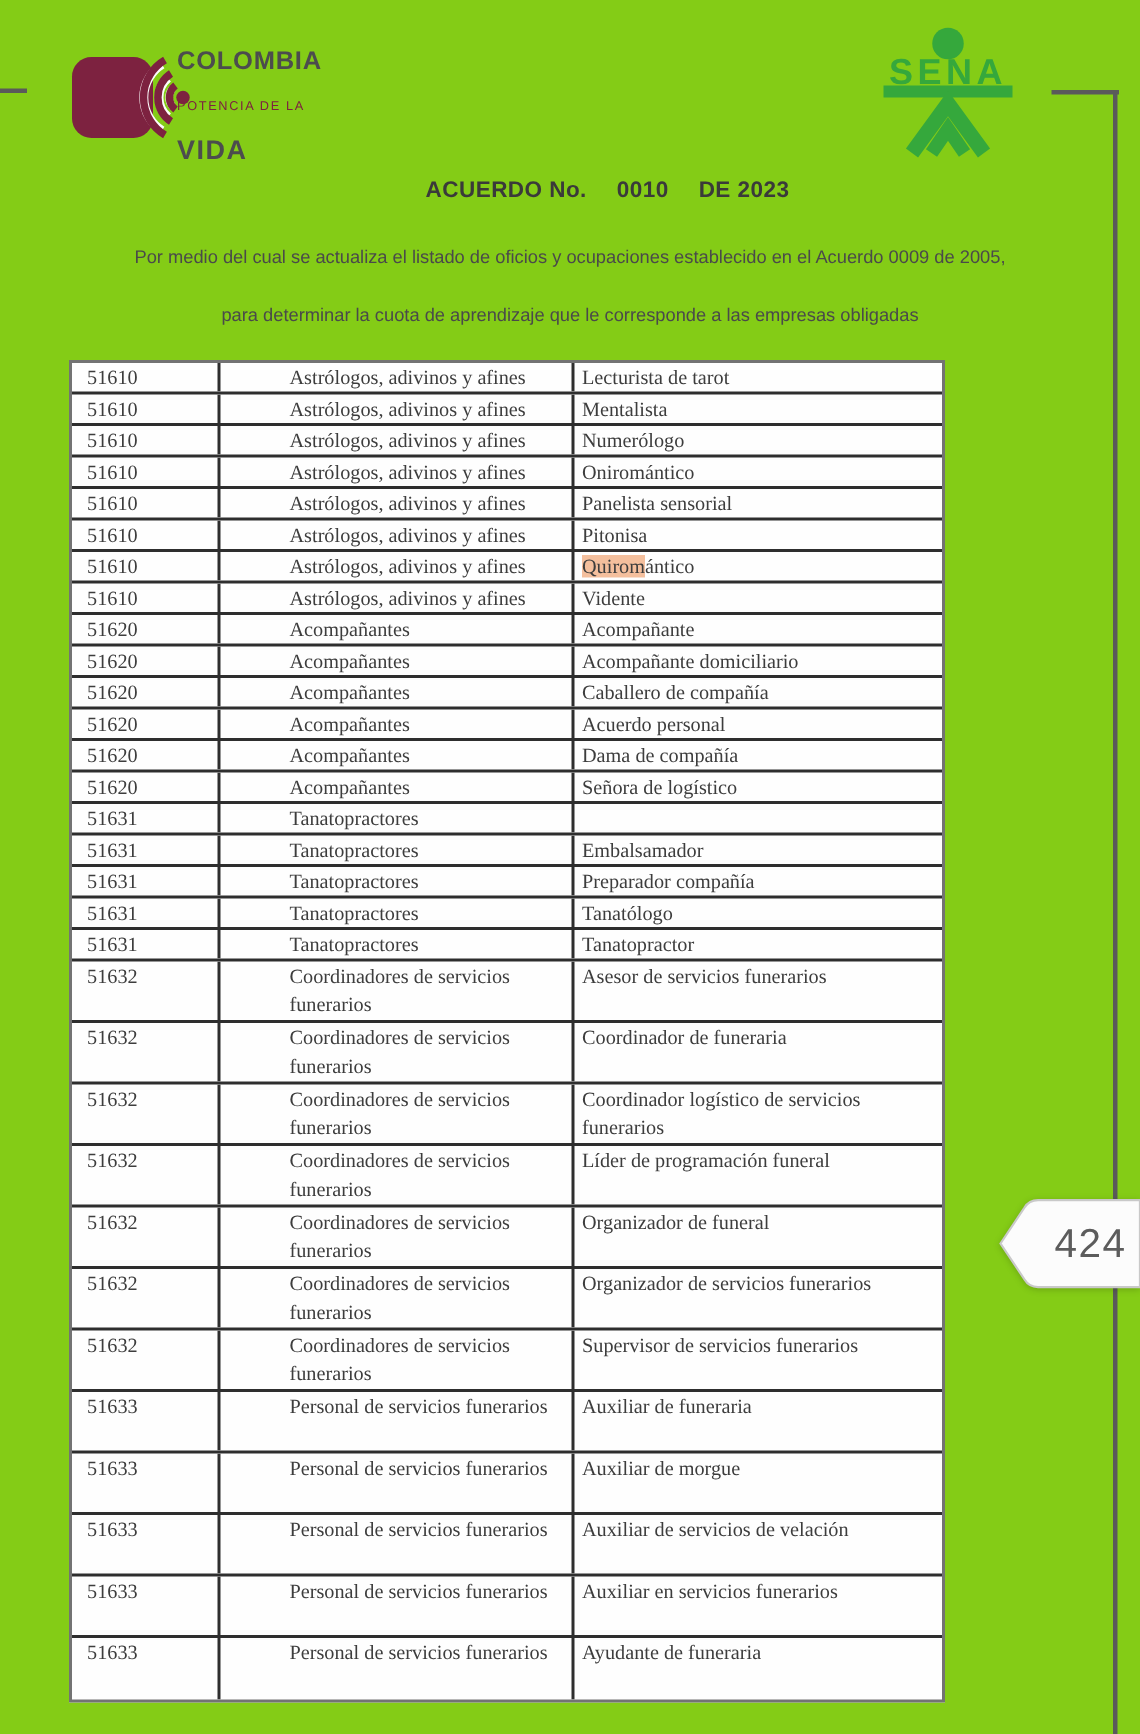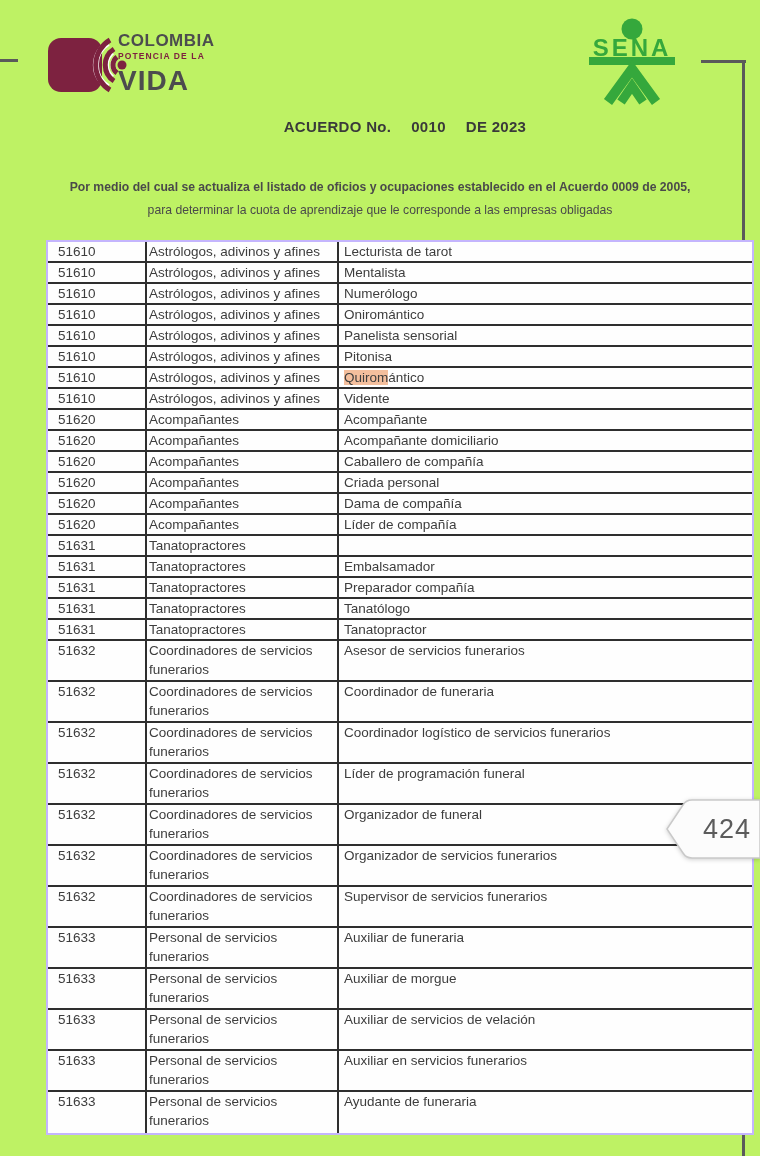--- a/index.html
+++ b/index.html
@@ -1,50 +1,50 @@
 <!DOCTYPE html>
 <html style="--maroon: #7d2240; --green: #35a83c; --hl: #f4bf9d;"><head>
 <meta charset="utf-8">
 <style>
   html,body{margin:0;padding:0;background:#ffffff;}
-  #page{position:relative;width:760px;height:1156px;background:#bef264;overflow:hidden;
+  #page{position:relative;width:760px;height:1156px;background:#84cc16;overflow:hidden;
         font-family:"Liberation Sans",sans-serif;color:#3d3d3d;}
 
   
   .mark{position:absolute;background:#5a5a5a;}
   #left-dash{left:0;top:59px;width:18px;height:3px;}
   #corner-h{left:701px;top:60px;width:45px;height:3px;}
   #border-right{left:742px;top:60px;width:3px;height:1096px;}
 
   
   #colombia-logo{position:absolute;left:46px;top:26px;width:230px;height:80px;}
   #colombia-text{position:absolute;left:118px;top:32px;line-height:1;}
   .col-l1{font-size:17px;font-weight:bold;color:#4c4c4e;letter-spacing:.5px;}
-  .col-l2{font-size:8.5px;color:var(--maroon);letter-spacing:1.1px;margin-top:3px;font-weight:bold;}
-  .col-l3{font-size:28px;font-weight:bold;color:#4c4c4e;letter-spacing:1px;margin-top:6px;}
+  .col-l2{font-size:8.5px;color:var(--maroon);letter-spacing:1.1px;margin-top:17px;font-weight:normal;}
+  .col-l3{font-size:18px;font-weight:bold;color:#4c4c4e;letter-spacing:1px;margin-top:16px;}
   #sena-logo{position:absolute;left:586px;top:16px;width:92px;height:92px;}
 
   
   #title-row{position:absolute;left:0;top:118px;width:740px;display:flex;justify-content:center;
              gap:20px;font-size:15px;font-weight:bold;color:#3a3a3a;letter-spacing:.3px;margin-left:35px;}
   .intro{position:absolute;width:760px;text-align:center;font-size:12.2px;color:#4a4a4a;}
-  #intro1{top:180px;font-weight:bold;}
+  #intro1{top:164px;}
   #intro2{top:203px;}
 
   
-  #occupations-table{position:absolute;left:46px;top:240px;width:708px;
-      border:2px solid #c4b5fd;box-sizing:border-box;background:#fefefe;}
+  #occupations-table{position:absolute;left:46px;top:240px;width:584px;
+      border:2px solid #737373;box-sizing:border-box;background:#fefefe;font-family:Liberation Serif, serif;}
   .tr{display:flex;box-sizing:border-box;border-bottom:2px solid #2e2e2e;height:21px;overflow:hidden;}
   .tr.tall{height:41px;justify-content:flex-end;}
   .tr:last-child{border-bottom:none;}
   .td{box-sizing:border-box;font-size:13.5px;line-height:18px;padding-top:1px;color:#3d3d3d;overflow:hidden;}
   .tr:not(.tall) .td{white-space:nowrap;}
   .tall .td{line-height:18.5px;}
   .td-code{width:99px;padding-left:10px;border-right:2px solid #2e2e2e;}
-  .td-group{width:192px;padding-left:2px;border-right:2px solid #2e2e2e;}
+  .td-group{width:192px;padding-left:2px;border-right:2px solid #2e2e2e;margin-left:44px;}
   .td-occ{flex:1;padding-left:5px;}
   .hl{background:var(--hl);}
 
   
   #page-tab{position:absolute;left:664px;top:798px;width:96px;height:62px;
             filter:drop-shadow(0 1px 2px rgba(0,0,0,.18));}
   #page-tab svg{position:absolute;left:0;top:0;}
   #page-tab-number{position:absolute;left:30px;top:0;width:66px;height:62px;display:flex;
         align-items:center;justify-content:center;font-size:27px;color:#5c5c5c;letter-spacing:1px;}
 </style>
@@ -148,31 +148,31 @@
       <div class="td td-occ">Acompañante domiciliario</div>
     </div>
       <div class="tr">
       <div class="td td-code">51620</div>
       <div class="td td-group">Acompañantes</div>
       <div class="td td-occ">Caballero de compañía</div>
     </div>
       <div class="tr">
       <div class="td td-code">51620</div>
       <div class="td td-group">Acompañantes</div>
-      <div class="td td-occ">Criada personal</div>
+      <div class="td td-occ">Acuerdo personal</div>
     </div>
       <div class="tr">
       <div class="td td-code">51620</div>
       <div class="td td-group">Acompañantes</div>
       <div class="td td-occ">Dama de compañía</div>
     </div>
       <div class="tr">
       <div class="td td-code">51620</div>
       <div class="td td-group">Acompañantes</div>
-      <div class="td td-occ">Líder de compañía</div>
+      <div class="td td-occ">Señora de logístico</div>
     </div>
       <div class="tr">
       <div class="td td-code">51631</div>
       <div class="td td-group">Tanatopractores</div>
     </div>
       <div class="tr">
       <div class="td td-code">51631</div>
       <div class="td td-group">Tanatopractores</div>
       <div class="td td-occ">Embalsamador</div>
     </div>

